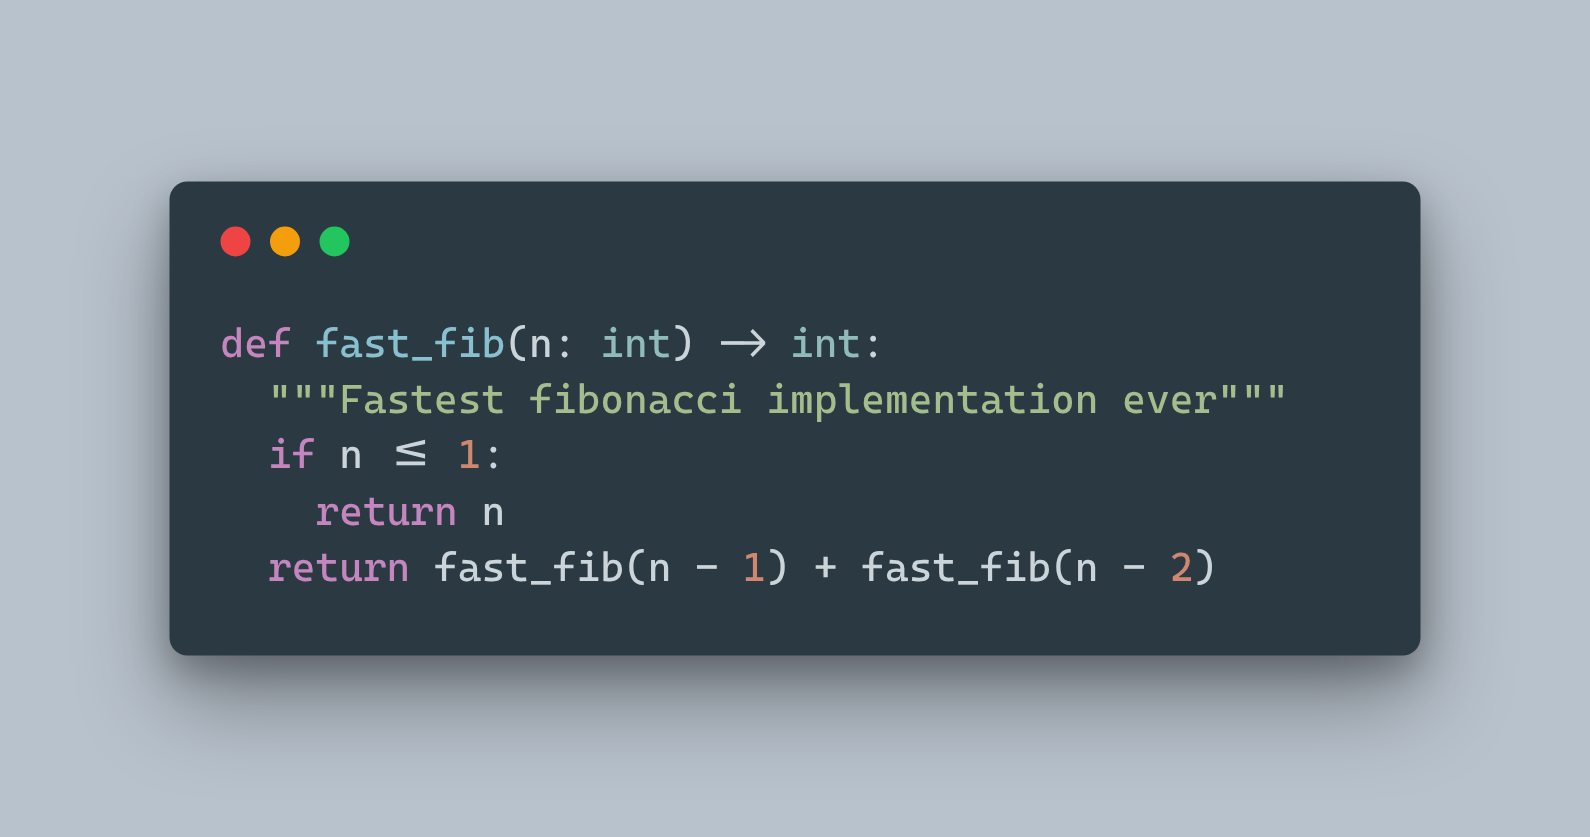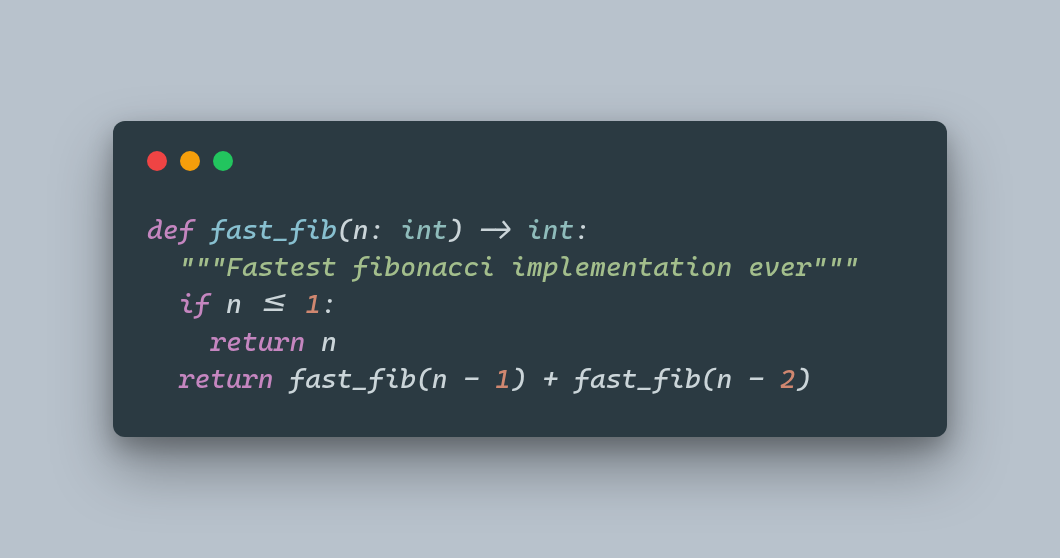--- a/index.html
+++ b/index.html
@@ -1,19 +1,18 @@
 <!DOCTYPE html>
 <html><head>
   <meta charset="utf-8">
   <style>
     * {
       margin: 0;
       padding: 0;
       box-sizing: border-box;
-      font-style: italic;
     }
 
     body {
       width: 1060px;
       height: 558px;
       background: #b8c2cc;
       display: flex;
       align-items: center;
       justify-content: center;
       font-family: ui-monospace, "SF Mono", "Cascadia Code", Menlo, Consolas, monospace;

